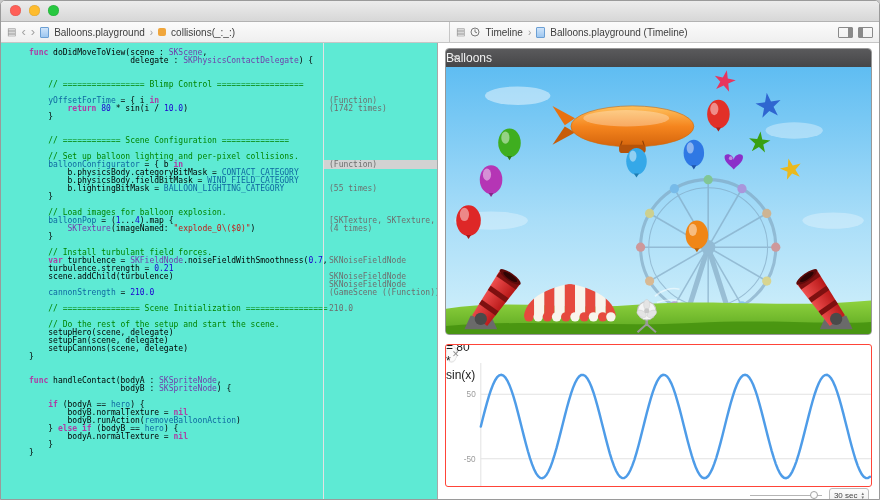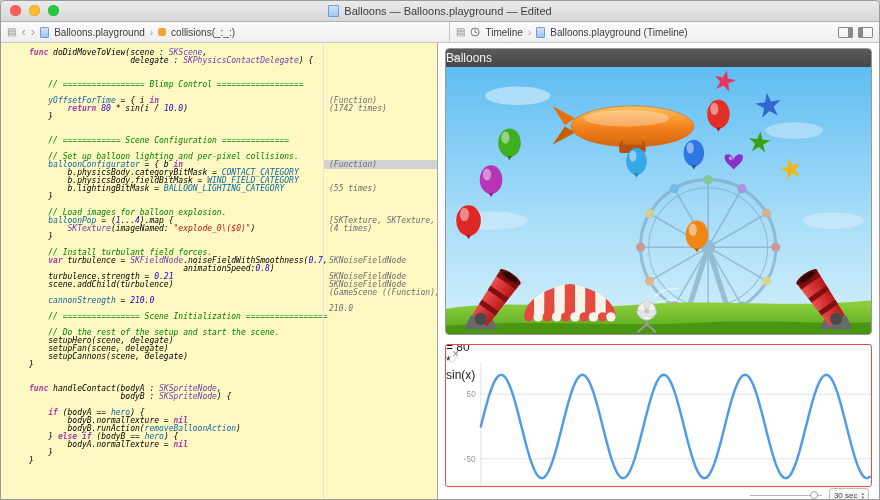--- a/index.html
+++ b/index.html
@@ -24,21 +24,21 @@
   .sep{color:#9a9a9a;font-size:10px;}
   .doc-icon{display:inline-block;width:7px;height:9px;background:linear-gradient(#cfe4fa,#9ec7f0);border:1px solid #6b9fd4;border-radius:1px;}
   .func-icon{display:inline-block;width:8px;height:8px;background:#f0a63c;border-radius:2px;}
   .spacer{flex:1;}
   .pane-icon{display:inline-block;width:13px;height:9px;border:1px solid #8a8a8a;border-radius:1px;position:relative;}
   .pane-icon.fill-right::after{content:"";position:absolute;right:0;top:0;bottom:0;width:4px;background:#8a8a8a;}
   .pane-icon.fill-left::after{content:"";position:absolute;left:0;top:0;bottom:0;width:4px;background:#8a8a8a;}
 
   
   .main{display:flex;height:456px;}
-  .editor{width:436px;position:relative;border-right:1px solid #a8a8a8;background:#fef9c3;overflow:hidden;flex:none;font-style:italic;}
+  .editor{width:436px;position:relative;border-right:1px solid #a8a8a8;background:#5eead4;overflow:hidden;flex:none;}
   .code{position:absolute;left:28px;top:6px;right:0;font-family:"DejaVu Sans Mono",monospace;font-size:8px;}
   .line{height:8px;line-height:8px;white-space:pre;}
   .tok-k{color:#ad3da4;font-weight:bold;}
   .tok-c{color:#008400;}
   .tok-t{color:#703daa;}
   .tok-g{color:#0f68a0;text-align:center;}
   .tok-n{color:#1c00cf;margin-top:15px;}
   .tok-s{color:#c41a16;}
   .tok-p{color:#000;}
   .results-divider{position:absolute;left:322px;top:0;bottom:0;width:1px;background:#e2e2e2;}
@@ -71,24 +71,20 @@
 </head>
 <body>
 
 <div class="window">
 
   <div class="titlebar">
     <div class="traffic">
       <span class="light red"></span>
       <span class="light yellow"></span>
       <span class="light green"></span>
-    </div>
-    <div class="title">
-      <span class="proxy"></span>
-      <span>Balloons — Balloons.playground — Edited</span>
     </div>
   </div>
 
   <div class="jumpbars">
     <div class="jumpbar left">
       <span class="gicon">▤</span>
       <span class="chev">‹</span>
       <span class="chev">›</span>
       <span class="doc-icon"></span>
       <span>Balloons.playground</span>
@@ -138,21 +134,20 @@
           <div class="line"><span class="tok-p">        b.lightingBitMask = </span><span class="tok-g">BALLOON_LIGHTING_CATEGORY</span></div>
           <div class="line"><span class="tok-p">    }</span></div>
           <div class="line"></div>
           <div class="line"><span class="tok-c">    // Load images for balloon explosion.</span></div>
           <div class="line"><span class="tok-p">    </span><span class="tok-g">balloonPop</span><span class="tok-p"> = (</span><span class="tok-n">1</span><span class="tok-p">...</span><span class="tok-n">4</span><span class="tok-p">).map {</span></div>
           <div class="line"><span class="tok-p">        </span><span class="tok-t">SKTexture</span><span class="tok-p">(imageNamed: </span><span class="tok-s">"explode_0\($0)"</span><span class="tok-p">)</span></div>
           <div class="line"><span class="tok-p">    }</span></div>
           <div class="line"></div>
           <div class="line"><span class="tok-c">    // Install turbulant field forces.</span></div>
           <div class="line"><span class="tok-p">    </span><span class="tok-k">var</span><span class="tok-p"> turbulence = </span><span class="tok-t">SKFieldNode</span><span class="tok-p">.noiseFieldWithSmoothness(</span><span class="tok-n">0.7</span><span class="tok-p">,</span></div>
-          <div class="line"><span class="tok-p">                                animationSpeed:</span><span class="tok-n">0.8</span><span class="tok-p">)</span></div>
           <div class="line"><span class="tok-p">    turbulence.strength = </span><span class="tok-n">0.21</span></div>
           <div class="line"><span class="tok-p">    scene.addChild(turbulence)</span></div>
           <div class="line"></div>
           <div class="line"><span class="tok-p">    </span><span class="tok-g">cannonStrength</span><span class="tok-p"> = </span><span class="tok-n">210.0</span></div>
           <div class="line"></div>
           <div class="line"><span class="tok-c">    // ================ Scene Initialization =================</span></div>
           <div class="line"></div>
           <div class="line"><span class="tok-c">    // Do the rest of the setup and start the scene.</span></div>
           <div class="line"><span class="tok-p">    setupHero(scene, delegate)</span></div>
           <div class="line"><span class="tok-p">    setupFan(scene, delegate)</span></div>

